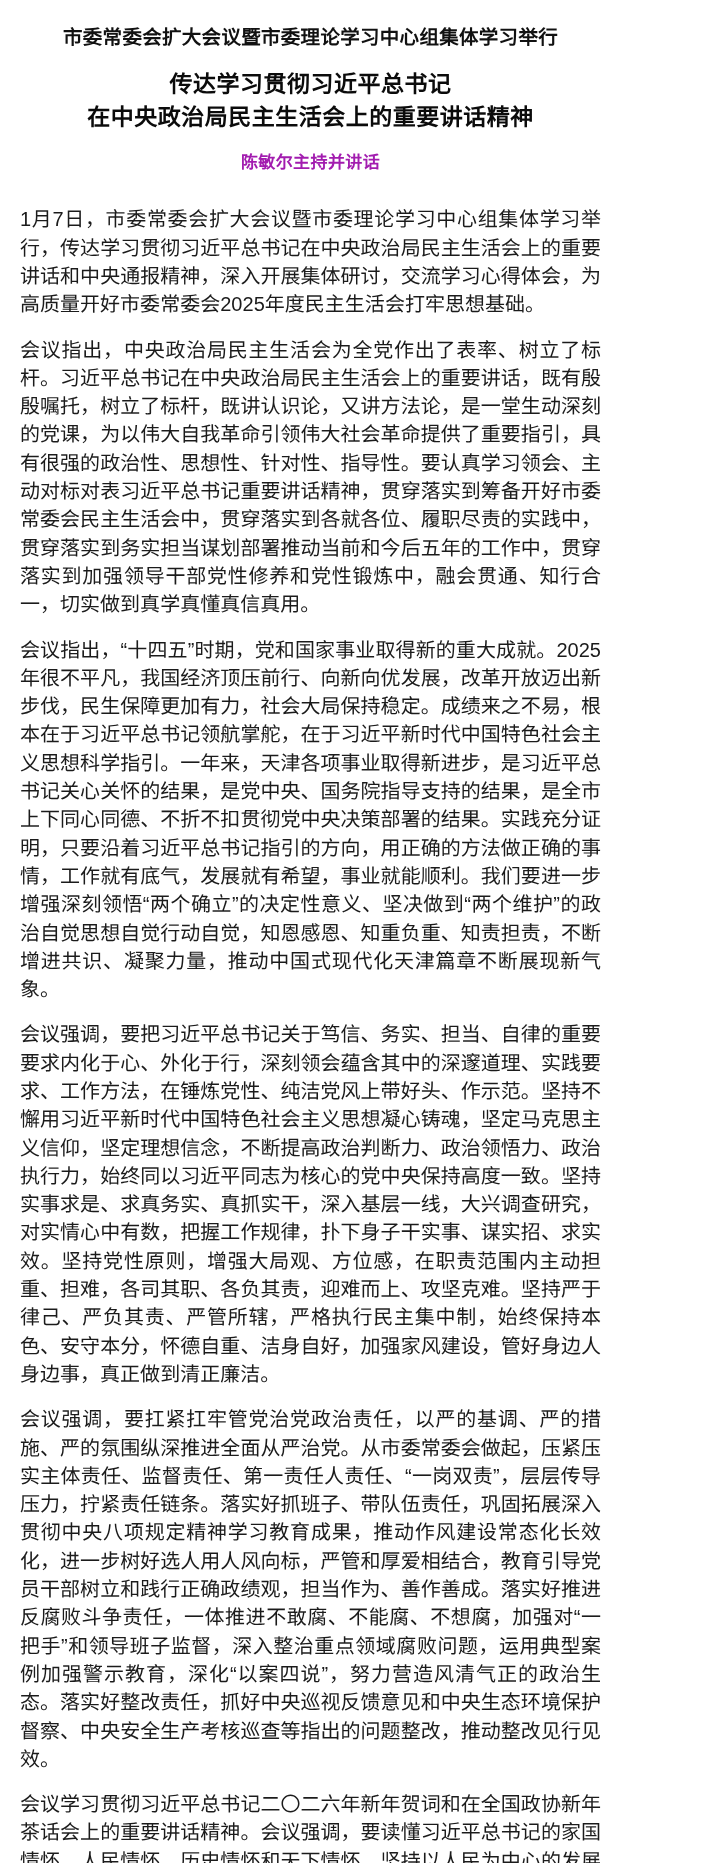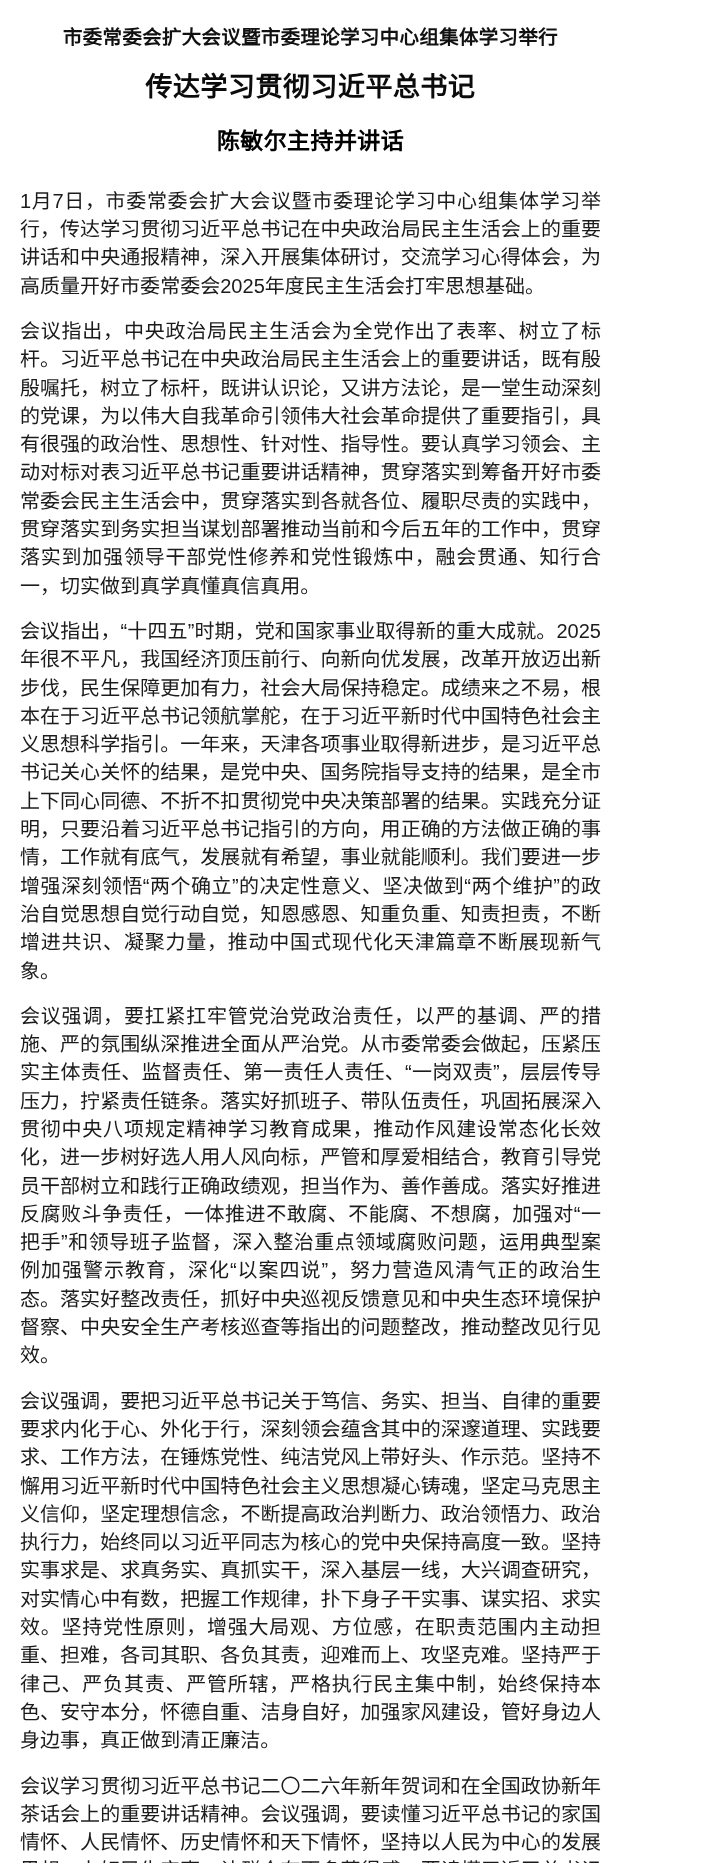--- a/index.html
+++ b/index.html
@@ -32,37 +32,37 @@
     font-size: 19.5px;
     line-height: 1.45;
     letter-spacing: 0.3px;
     color: #111111;
     margin: 6px 0 16px 0;
     white-space: nowrap;
   }
   .main-title {
     font-family: "DejaVu Serif", "Liberation Serif", serif;
     font-weight: bold;
-    font-size: 27px;
+    font-size: 23px;
     line-height: 1.42;
     letter-spacing: 0.5px;
     color: #0b0b0b;
     margin: 0;
   }
   .main-title .tline {
     display: block;
     white-space: nowrap;
   }
   .subhead {
-    font-family: Liberation Sans, sans-serif;
+    font-family: Liberation Mono, monospace;
     font-weight: bold;
-    font-size: 23px;
+    font-size: 17px;
     line-height: 1.4;
     letter-spacing: 0.4px;
-    color: #000000;
+    color: #a21caf;
     margin: 18px 0 6px 0;
   }
 
   
   .article-body {
     padding: 14px 0 0 0;
   }
   .para {
     font-family: "Liberation Sans", "DejaVu Sans", sans-serif;
     font-size: 20px;
@@ -80,26 +80,27 @@
 </style>
 </head>
 <body>
 
 <div class="page">
 
   <header class="headline-block">
     <div class="eyebrow">市委常委会扩大会议暨市委理论学习中心组集体学习举行</div>
     <h1 class="main-title">
       <span class="tline">传达学习贯彻习近平总书记</span>
+      <span class="tline">在中央政治局民主生活会上的重要讲话精神</span>
     </h1>
     <div class="subhead">陈敏尔主持并讲话</div>
   </header>
 
   <article class="article-body">
     <p class="para">1月7日，市委常委会扩大会议暨市委理论学习中心组集体学习举行，传达学习贯彻习近平总书记在中央政治局民主生活会上的重要讲话和中央通报精神，深入开展集体研讨，交流学习心得体会，为高质量开好市委常委会2025年度民主生活会打牢思想基础。</p>
     <p class="para">会议指出，中央政治局民主生活会为全党作出了表率、树立了标杆。习近平总书记在中央政治局民主生活会上的重要讲话，既有殷殷嘱托，树立了标杆，既讲认识论，又讲方法论，是一堂生动深刻的党课，为以伟大自我革命引领伟大社会革命提供了重要指引，具有很强的政治性、思想性、针对性、指导性。要认真学习领会、主动对标对表习近平总书记重要讲话精神，贯穿落实到筹备开好市委常委会民主生活会中，贯穿落实到各就各位、履职尽责的实践中，贯穿落实到务实担当谋划部署推动当前和今后五年的工作中，贯穿落实到加强领导干部党性修养和党性锻炼中，融会贯通、知行合一，切实做到真学真懂真信真用。</p>
     <p class="para">会议指出，“十四五”时期，党和国家事业取得新的重大成就。2025年很不平凡，我国经济顶压前行、向新向优发展，改革开放迈出新步伐，民生保障更加有力，社会大局保持稳定。成绩来之不易，根本在于习近平总书记领航掌舵，在于习近平新时代中国特色社会主义思想科学指引。一年来，天津各项事业取得新进步，是习近平总书记关心关怀的结果，是党中央、国务院指导支持的结果，是全市上下同心同德、不折不扣贯彻党中央决策部署的结果。实践充分证明，只要沿着习近平总书记指引的方向，用正确的方法做正确的事情，工作就有底气，发展就有希望，事业就能顺利。我们要进一步增强深刻领悟“两个确立”的决定性意义、坚决做到“两个维护”的政治自觉思想自觉行动自觉，知恩感恩、知重负重、知责担责，不断增进共识、凝聚力量，推动中国式现代化天津篇章不断展现新气象。</p>
+    <p class="para">会议强调，要把习近平总书记关于笃信、务实、担当、自律的重要要求内化于心、外化于行，深刻领会蕴含其中的深邃道理、实践要求、工作方法，在锤炼党性、纯洁党风上带好头、作示范。坚持不懈用习近平新时代中国特色社会主义思想凝心铸魂，坚定马克思主义信仰，坚定理想信念，不断提高政治判断力、政治领悟力、政治执行力，始终同以习近平同志为核心的党中央保持高度一致。坚持实事求是、求真务实、真抓实干，深入基层一线，大兴调查研究，对实情心中有数，把握工作规律，扑下身子干实事、谋实招、求实效。坚持党性原则，增强大局观、方位感，在职责范围内主动担重、担难，各司其职、各负其责，迎难而上、攻坚克难。坚持严于律己、严负其责、严管所辖，严格执行民主集中制，始终保持本色、安守本分，怀德自重、洁身自好，加强家风建设，管好身边人身边事，真正做到清正廉洁。</p>
     <p class="para">会议强调，要扛紧扛牢管党治党政治责任，以严的基调、严的措施、严的氛围纵深推进全面从严治党。从市委常委会做起，压紧压实主体责任、监督责任、第一责任人责任、“一岗双责”，层层传导压力，拧紧责任链条。落实好抓班子、带队伍责任，巩固拓展深入贯彻中央八项规定精神学习教育成果，推动作风建设常态化长效化，进一步树好选人用人风向标，严管和厚爱相结合，教育引导党员干部树立和践行正确政绩观，担当作为、善作善成。落实好推进反腐败斗争责任，一体推进不敢腐、不能腐、不想腐，加强对“一把手”和领导班子监督，深入整治重点领域腐败问题，运用典型案例加强警示教育，深化“以案四说”，努力营造风清气正的政治生态。落实好整改责任，抓好中央巡视反馈意见和中央生态环境保护督察、中央安全生产考核巡查等指出的问题整改，推动整改见行见效。</p>
-    <p class="para">会议强调，要把习近平总书记关于笃信、务实、担当、自律的重要要求内化于心、外化于行，深刻领会蕴含其中的深邃道理、实践要求、工作方法，在锤炼党性、纯洁党风上带好头、作示范。坚持不懈用习近平新时代中国特色社会主义思想凝心铸魂，坚定马克思主义信仰，坚定理想信念，不断提高政治判断力、政治领悟力、政治执行力，始终同以习近平同志为核心的党中央保持高度一致。坚持实事求是、求真务实、真抓实干，深入基层一线，大兴调查研究，对实情心中有数，把握工作规律，扑下身子干实事、谋实招、求实效。坚持党性原则，增强大局观、方位感，在职责范围内主动担重、担难，各司其职、各负其责，迎难而上、攻坚克难。坚持严于律己、严负其责、严管所辖，严格执行民主集中制，始终保持本色、安守本分，怀德自重、洁身自好，加强家风建设，管好身边人身边事，真正做到清正廉洁。</p>
     <p class="para">会议学习贯彻习近平总书记二〇二六年新年贺词和在全国政协新年茶话会上的重要讲话精神。会议强调，要读懂习近平总书记的家国情怀、人民情怀、历史情怀和天下情怀，坚持以人民为中心的发展思想，办好民生实事，让群众有更多获得感。要读懂习近平总书记指引的前行方向，锚定目标任务，坚定信心、乘势而上，扎实推进高质量发展。要读懂“党兴方能国强”的清醒坚定，驰而不息正风肃纪反腐，推动全面从严治党向纵深发展。要读懂团结奋进的重要要求，拿出跃马扬鞭的勇气，激发万马奔腾的活力，保持马不停蹄的干劲，推动我市“十五五”开好局、起好步。</p>
   </article>
 
 </div>
 
 </body></html>

